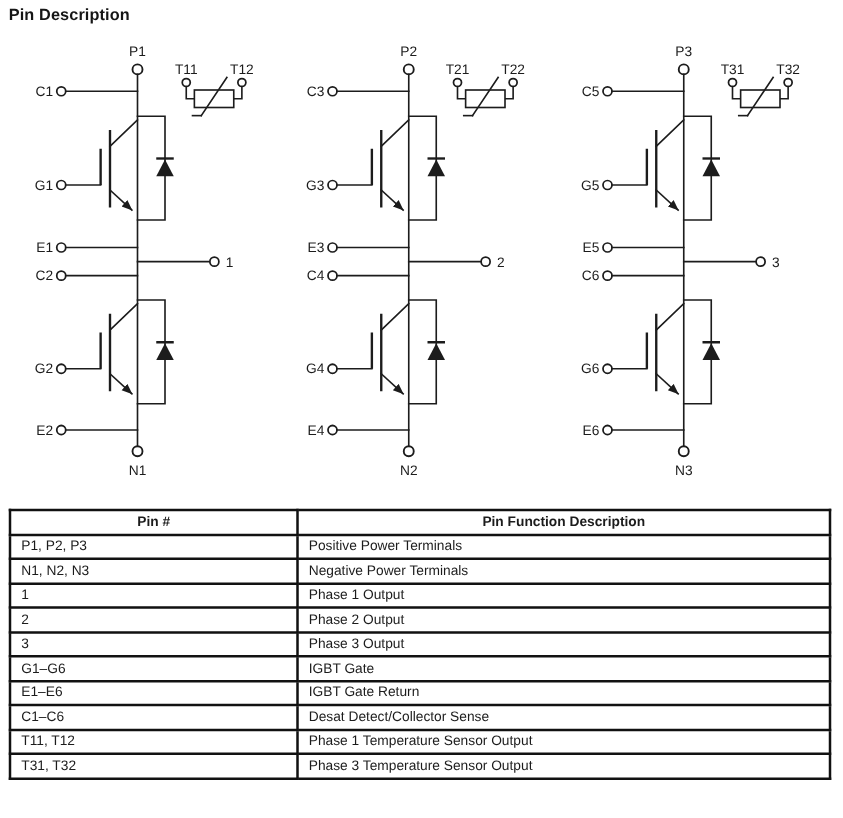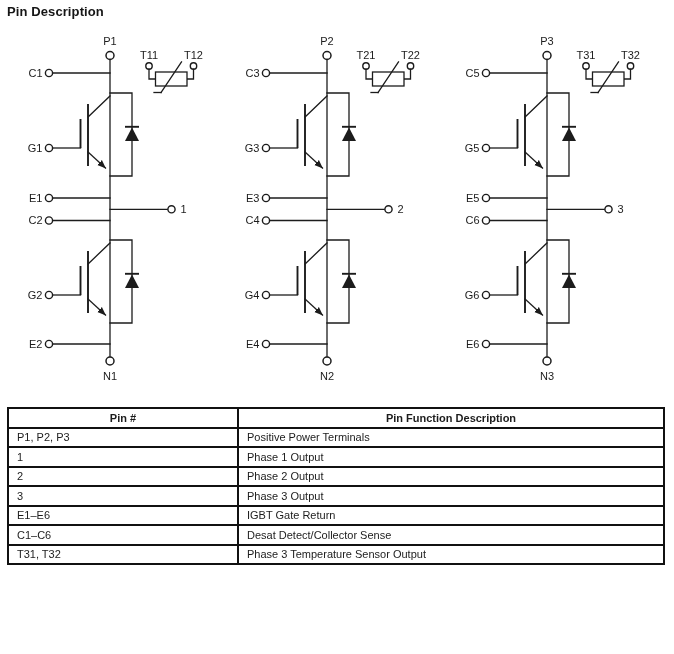--- a/index.html
+++ b/index.html
@@ -387,39 +387,51 @@
         <th>Pin #</th>
         <th>Pin Function Description</th>
       </tr>
     </thead>
     <tbody id="table-body">
         <tr>
       <td class="c-pin">P1, P2, P3</td>
       <td class="c-desc">Positive Power Terminals</td>
     </tr>
         <tr>
+      <td class="c-pin">N1, N2, N3</td>
+      <td class="c-desc">Negative Power Terminals</td>
+    </tr>
+        <tr>
       <td class="c-pin">1</td>
       <td class="c-desc">Phase 1 Output</td>
     </tr>
         <tr>
       <td class="c-pin">2</td>
       <td class="c-desc">Phase 2 Output</td>
     </tr>
         <tr>
       <td class="c-pin">3</td>
       <td class="c-desc">Phase 3 Output</td>
     </tr>
         <tr>
+      <td class="c-pin">G1–G6</td>
+      <td class="c-desc">IGBT Gate</td>
+    </tr>
+        <tr>
       <td class="c-pin">E1–E6</td>
       <td class="c-desc">IGBT Gate Return</td>
     </tr>
         <tr>
       <td class="c-pin">C1–C6</td>
       <td class="c-desc">Desat Detect/Collector Sense</td>
     </tr>
         <tr>
+      <td class="c-pin">T11, T12</td>
+      <td class="c-desc">Phase 1 Temperature Sensor Output</td>
+    </tr>
+        <tr>
       <td class="c-pin">T31, T32</td>
       <td class="c-desc">Phase 3 Temperature Sensor Output</td>
     </tr>
       </tbody>
   </table>
 
 </div>
 
 </body></html>

